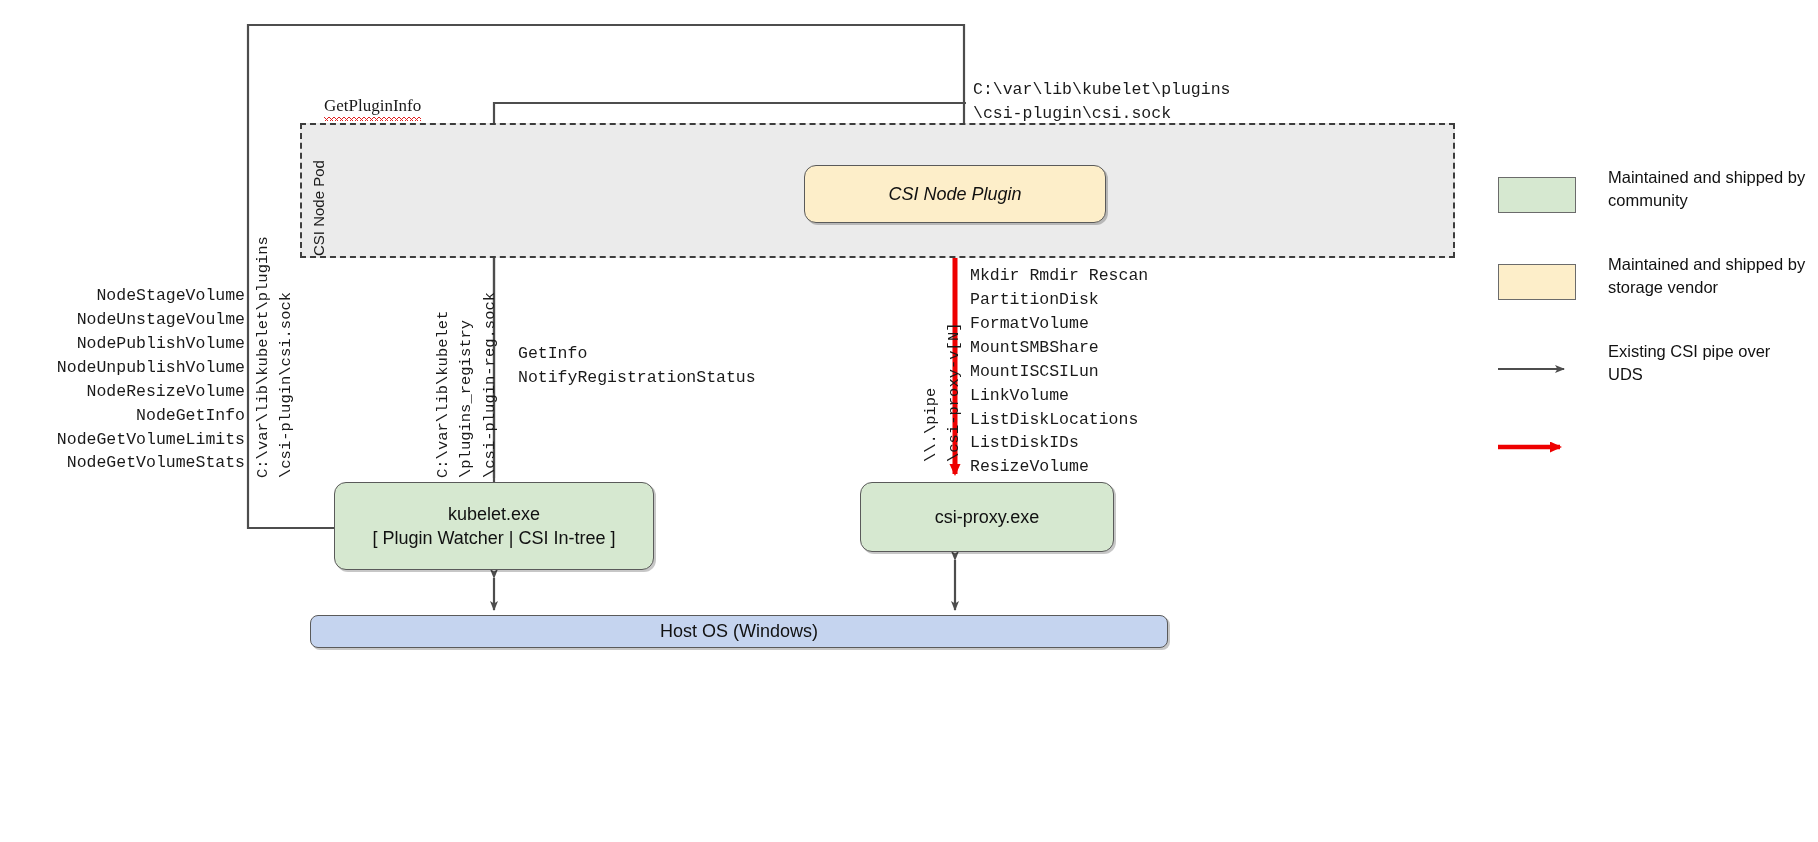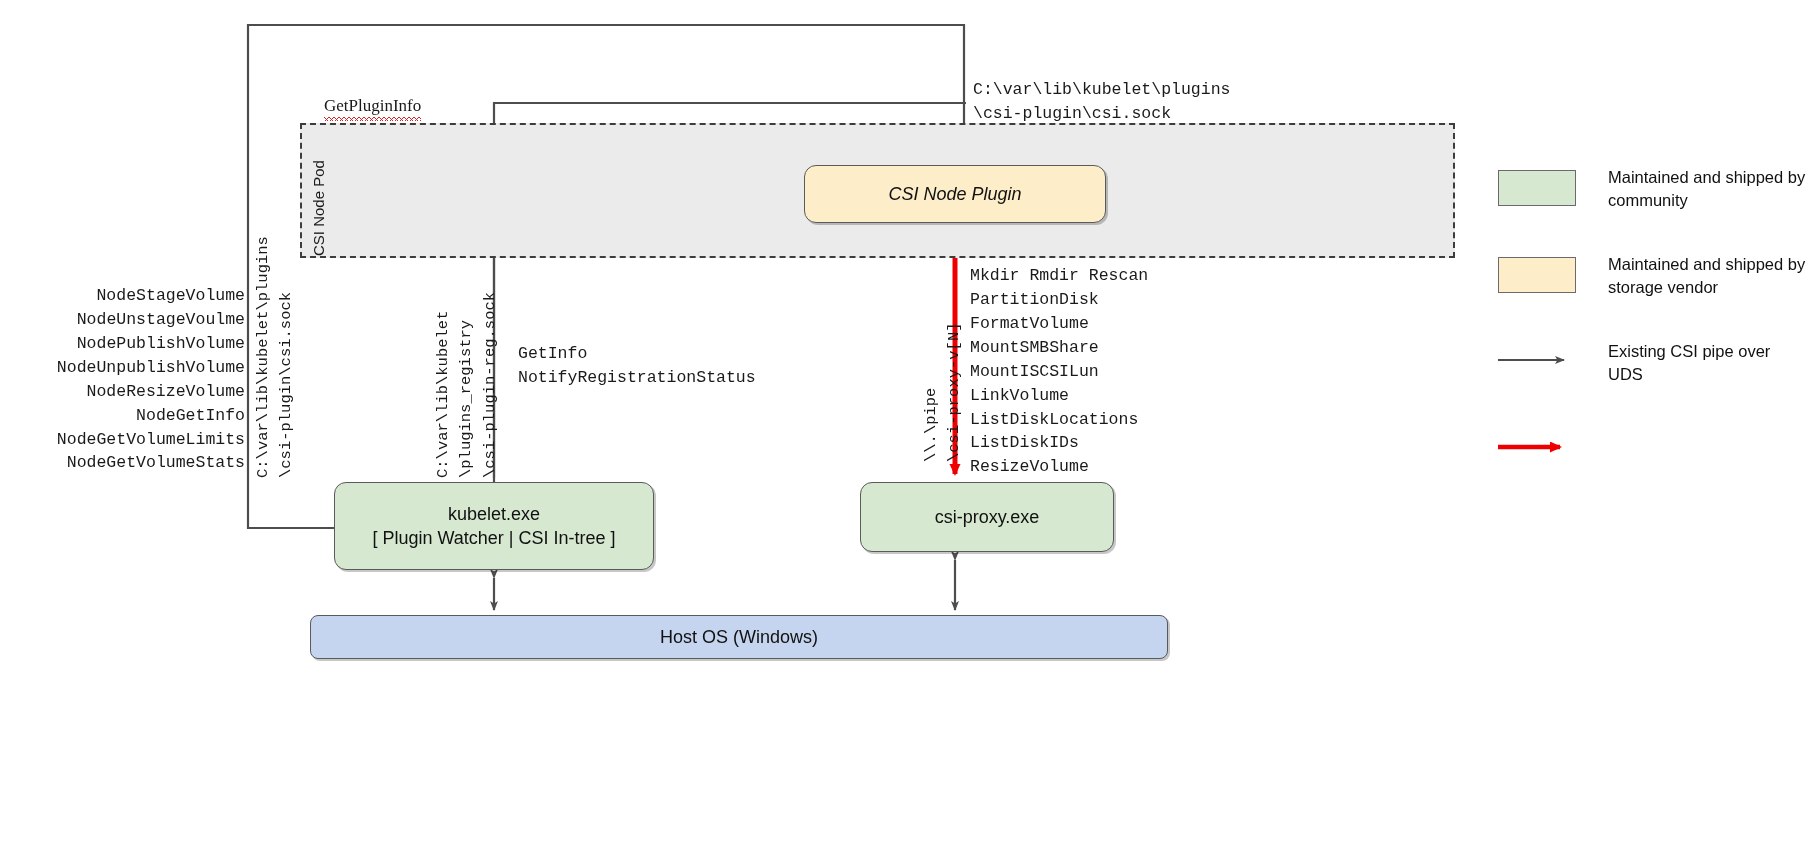--- a/index.html
+++ b/index.html
@@ -28,21 +28,21 @@
     box-shadow:2px 2px 0 rgba(0,0,0,0.22);
   }
   .green{background:#d6e8d0;}
   .yellow{background:#fdeec9;font-style:italic;}
   .blue{background:#c5d4ef;}
 
   .reg{left:348px;top:165px;width:292px;height:58px;}
   .plugin{left:804px;top:165px;width:302px;height:58px;}
   .kubelet{left:334px;top:482px;width:320px;height:88px;}
   .proxy{left:860px;top:482px;width:254px;height:70px;}
-  .hostos{left:310px;top:615px;width:858px;height:44px;border-radius:8px;}
+  .hostos{left:310px;top:615px;width:858px;height:33px;border-radius:8px;}
 
   .mono{font-family:"Liberation Mono",monospace;font-size:16.5px;color:#1a1a1a;
         line-height:1.45;white-space:pre;}
 
   .lbl{position:absolute;}
 
   .getplugininfo{left:324px;top:96px;font-family:Liberation Serif, serif;
     font-size:17px;color:#1a1a1a;}
   .squiggle{
     display:inline-block;position:relative;
@@ -63,21 +63,21 @@
   .vrot{position:absolute;white-space:pre;
         font-family:"Liberation Mono",monospace;font-size:15.5px;color:#1a1a1a;
         transform-origin:0 0;transform:rotate(-90deg);line-height:1.5;}
 
   .vrot1{left:252px;top:478px;}
   .vrot2{left:432px;top:478px;}
   .vrot3{left:920px;top:462px;}
 
   
   .legend{position:absolute;left:1498px;top:166px;width:310px;}
-  .leg-row{display:flex;align-items:flex-start;margin-bottom:40px;}
+  .leg-row{display:flex;align-items:flex-end;margin-bottom:40px;}
   .leg-swatch{width:78px;height:36px;border:1.5px solid #6b6b6b;box-sizing:border-box;
               flex:none;margin-right:32px;margin-top:4px;}
   .leg-swatch.green{background:#d6e8d0;}
   .leg-swatch.yellow{background:#fdeec9;}
   .leg-arrowbox{width:78px;height:36px;flex:none;margin-right:32px;margin-top:2px;
                 display:flex;align-items:center;}
   .leg-text{font-size:16.5px;line-height:1.42;color:#111;}
 </style>
 </head>
 <body>

